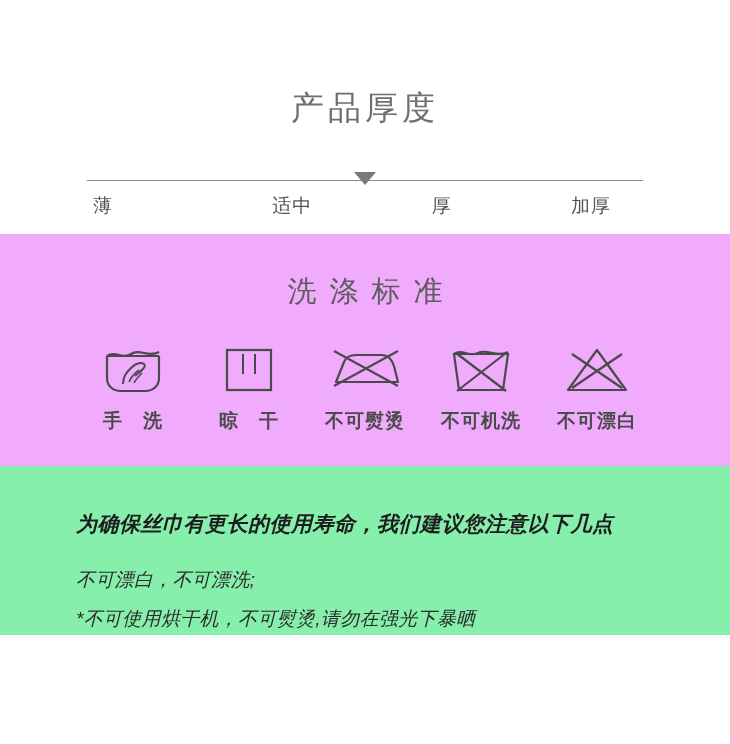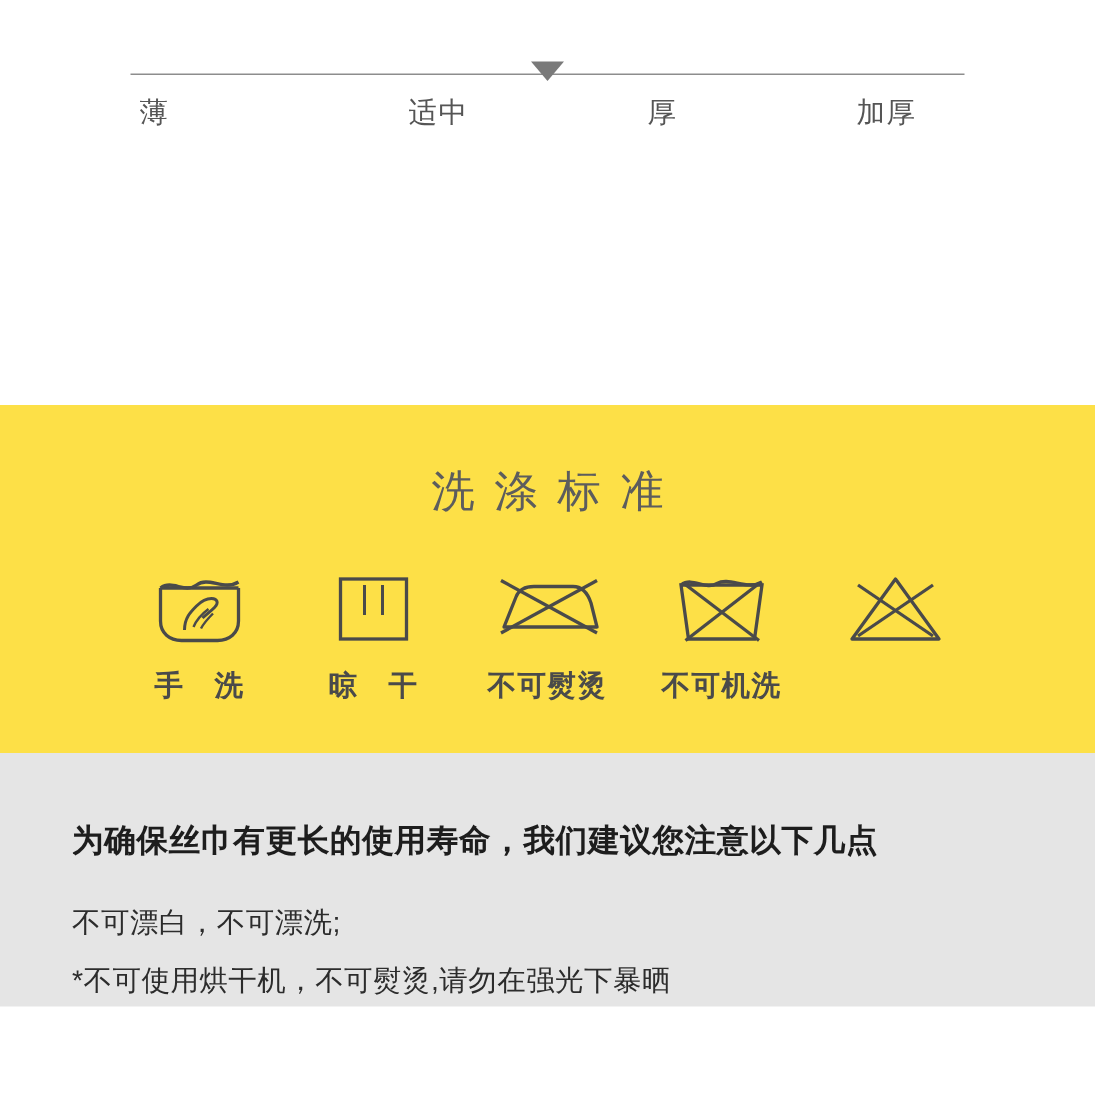--- a/index.html
+++ b/index.html
@@ -76,21 +76,21 @@
     width: 100px;
     text-align: center;
   }
   .scale-labels span:first-child { text-align: left; padding-left: 6px; }
   .scale-labels span:last-child { text-align: center; padding-right: 2px; }
 
   
   .wash-section {
     position: relative;
     height: 232px;
-    background: #fde047;
+    background: #f0abfc;
   }
   .wash-title {
     text-align: center;
     font-size: 29px;
     letter-spacing: 13px;
     color: #5d5d5d;
     padding-top: 38px;
     padding-left: 13px;
     font-weight: normal;
   }
@@ -115,22 +115,23 @@
   .icon-caption {
     margin-top: 8px;
     font-size: 19px;
     color: #4a4a4a;
     letter-spacing: 1px;
     white-space: nowrap;
   }
 
   
   .notes-section {
-    background: #e5e5e5;
-    padding: 44px 48px 0 48px;
+    background: #86efac;
+    padding: 44px 48px 0 76px;
+    font-style: italic;
   }
   .notes-heading {
     font-size: 21px;
     font-weight: bold;
     color: #1d1d1d;
     letter-spacing: 0.5px;
     margin: 0 0 26px 0;
   }
   .notes-body p {
     margin: 0 0 6px 0;
@@ -139,20 +140,21 @@
     color: #2c2c2c;
     letter-spacing: 0.3px;
   }
 </style>
 </head>
 <body>
 
 <div class="page">
 
   <section class="thickness-section">
+    <div class="thickness-title">产品厚度</div>
 
     <div class="scale-wrap">
       <div class="scale-line"></div>
       <div class="scale-marker"></div>
       <div class="scale-labels">
         <span>薄</span>
         <span>适中</span>
         <span>厚</span>
         <span>加厚</span>
       </div>
@@ -214,20 +216,21 @@
       </div>
 
       <div class="icon-cell">
         <div class="icon-box">
           <svg width="70" height="54" viewBox="0 0 70 54" xmlns="http://www.w3.org/2000/svg">
             <path d="M35 8 L64 48 L6 48 Z" fill="none" stroke="#4a4a4a" stroke-width="2.2" stroke-linejoin="round"></path>
             <line x1="10" y1="12" x2="60" y2="46" stroke="#4a4a4a" stroke-width="2.2"></line>
             <line x1="60" y1="12" x2="10" y2="46" stroke="#4a4a4a" stroke-width="2.2"></line>
           </svg>
         </div>
+        <div class="icon-caption">不可漂白</div>
       </div>
 
     </div>
   </section>
 
   <section class="notes-section">
     <div class="notes-heading">为确保丝巾有更长的使用寿命，我们建议您注意以下几点</div>
     <div class="notes-body">
       <p>不可漂白，不可漂洗;</p>
       <p>*不可使用烘干机，不可熨烫,请勿在强光下暴晒</p>

